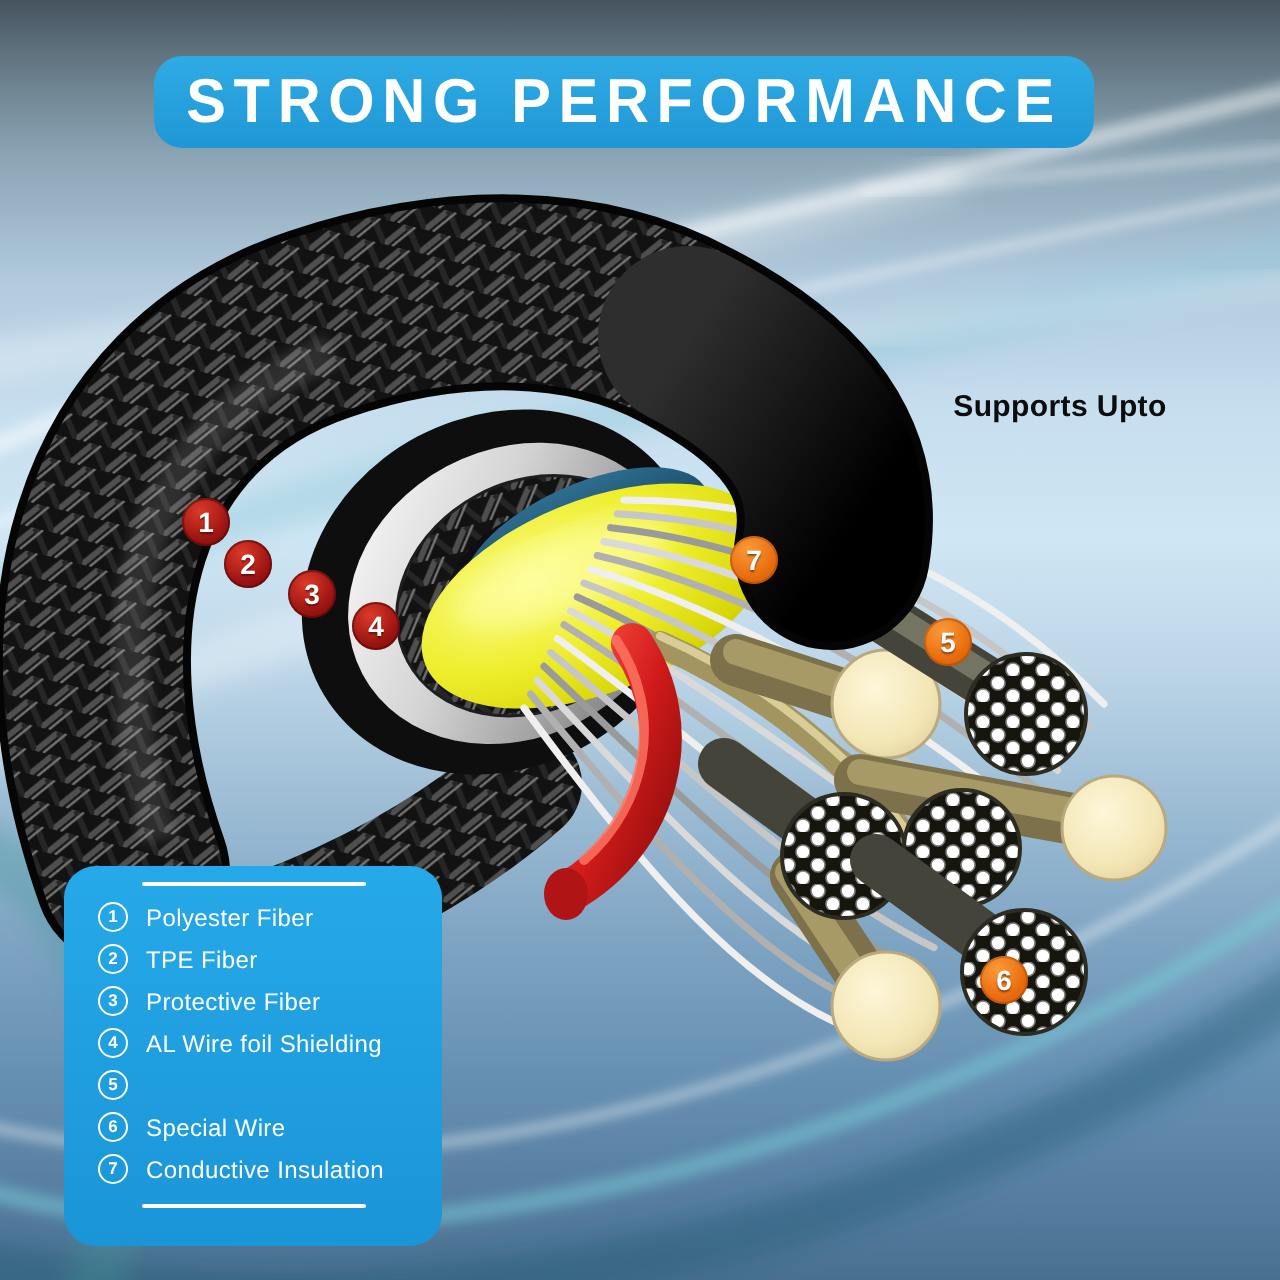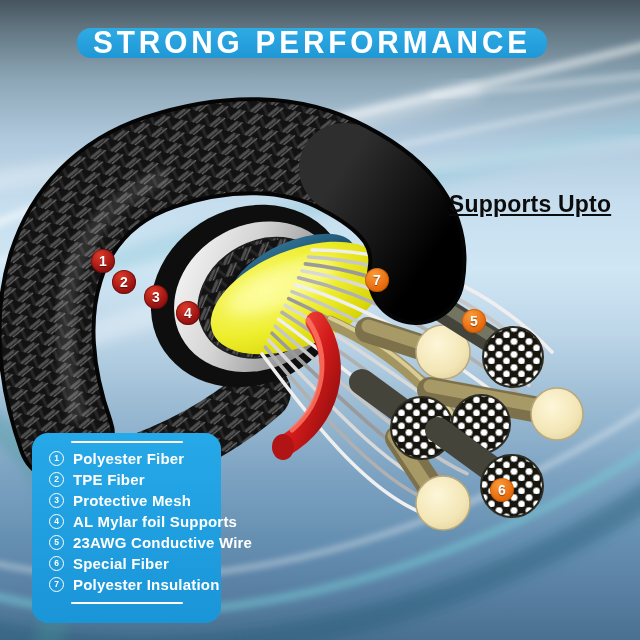--- a/index.html
+++ b/index.html
@@ -9,52 +9,52 @@
     background:
       linear-gradient(180deg,
         #46545f 0%, #5f727e 4%, #8aa4b4 12%, #b1cade 22%,
         #c6deee 32%, #cfe6f4 42%, #bdd6e8 52%, #9cbcd4 63%,
         #7da3c2 74%, #6690b2 84%, #587fa2 93%, #49708f 100%);
   }
   svg.art{position:absolute;left:0;top:0;}
 
   
   .banner{
-    position:absolute;left:77px;top:28px;width:470px;height:30px;
+    position:absolute;left:77px;top:28px;width:470px;height:46px;
     border-radius:14px;
     background:linear-gradient(180deg,#2fabe4,#1f97d6);
     display:flex;align-items:center;justify-content:center;
   }
   .banner-title{
     color:#fff;font-size:31px;font-weight:bold;letter-spacing:4px;
     transform:scaleX(.96);white-space:nowrap;
   }
 
   
   .supports{
     position:absolute;left:430px;top:190px;width:200px;
-    text-align:center;color:#0c0c0c;font-size:23px;font-weight:bold;
-    line-height:28px;letter-spacing:.2px;text-decoration:underline;
+    text-align:center;color:#0c0c0c;font-size:15px;font-weight:bold;
+    line-height:28px;letter-spacing:.2px;
   }
 
   
   .legend{
     position:absolute;left:32px;top:433px;width:189px;height:190px;
     border-radius:16px;
     background:linear-gradient(180deg,#26a9e8,#1a95d8);
     box-sizing:border-box;padding:8px 0 0 0;
   }
   .legend .rule{width:112px;height:2px;background:#fff;border-radius:1px;margin:0 auto;}
   .legend ul{list-style:none;margin:5px 0 0 0;padding:0 0 0 17px;}
   .legend li{display:flex;align-items:center;height:21px;color:#fff;}
   .circnum{
     flex:0 0 auto;width:13px;height:13px;border:1.3px solid #fff;border-radius:50%;
     font-size:8.5px;line-height:13px;text-align:center;font-weight:bold;margin-right:9px;
   }
-  .legend .lbl{font-size:15px;font-weight:bold;letter-spacing:.2px;white-space:nowrap;}
+  .legend .lbl{font-size:12px;font-weight:normal;letter-spacing:.2px;white-space:nowrap;}
   .legend .rule.bottom{margin-top:7px;}
 
   
   .badge{
     position:absolute;width:24px;height:24px;border-radius:50%;
     display:flex;align-items:center;justify-content:center;
     color:#fff;font-size:14px;font-weight:bold;
     text-shadow:0 1px 1px rgba(0,0,0,.45);
   }
   .badge.red{
@@ -272,35 +272,34 @@
       <li>
         <span class="circnum">1</span>
         <span class="lbl">Polyester Fiber</span>
       </li>
       <li>
         <span class="circnum">2</span>
         <span class="lbl">TPE Fiber</span>
       </li>
       <li>
         <span class="circnum">3</span>
-        <span class="lbl">Protective Mesh</span>
+        <span class="lbl">Protective Fiber</span>
       </li>
       <li>
         <span class="circnum">4</span>
-        <span class="lbl">AL Mylar foil Supports</span>
+        <span class="lbl">AL Wire foil Shielding</span>
       </li>
       <li>
         <span class="circnum">5</span>
-        <span class="lbl">23AWG Conductive Wire</span>
       </li>
       <li>
         <span class="circnum">6</span>
-        <span class="lbl">Special Fiber</span>
+        <span class="lbl">Special Wire</span>
       </li>
       <li>
         <span class="circnum">7</span>
-        <span class="lbl">Polyester Insulation</span>
+        <span class="lbl">Conductive Insulation</span>
       </li>
     </ul>
     <div class="rule bottom"></div>
   </div>
 
 </div>
 
 </body></html>

